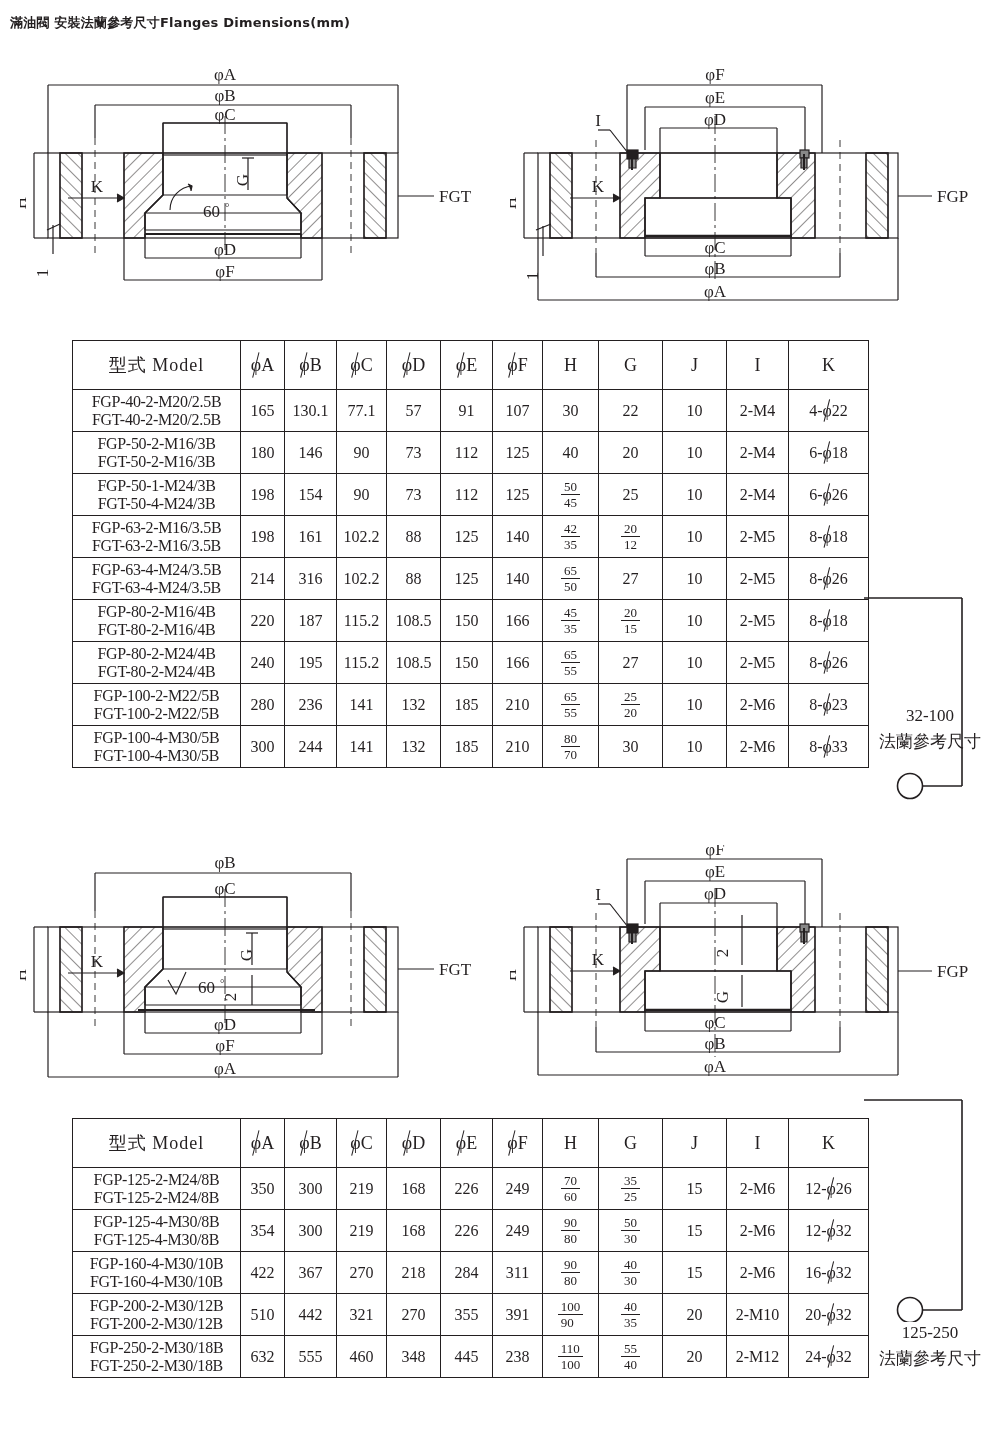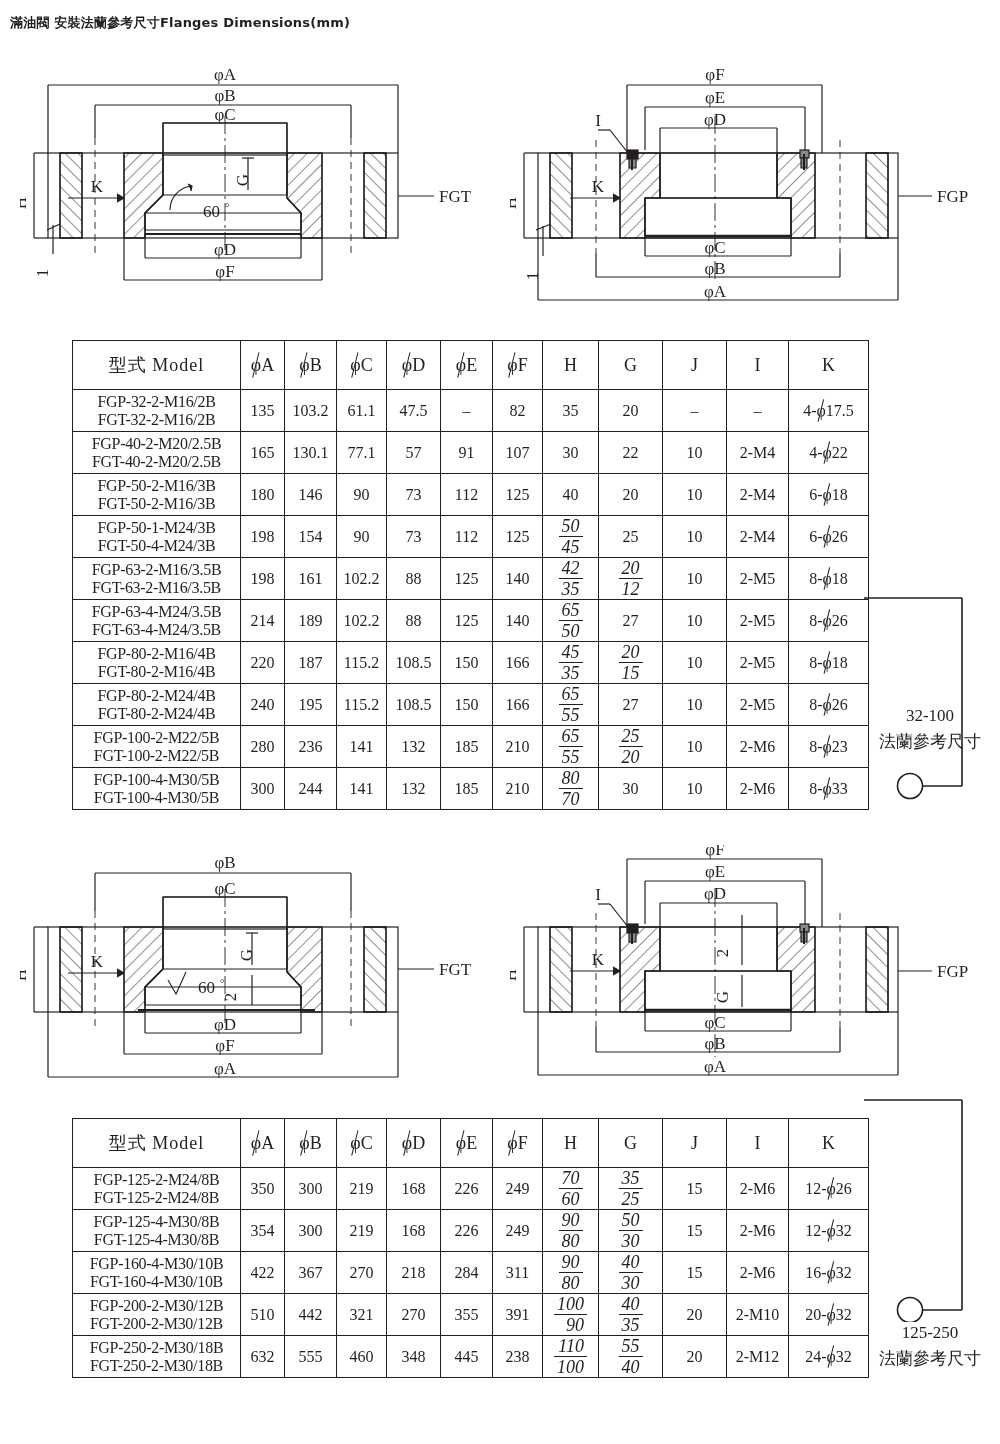--- a/index.html
+++ b/index.html
@@ -57,25 +57,24 @@
   .phi::before{
     content:"";
     position:absolute;
     left:50%;top:-14%;
     width:1.3px;height:128%;
     background:#231f20;
     transform:translateX(-50%) rotate(14deg);
   }
   .frac{
     display:inline-block;
-    text-align:right;
+    text-align:left;
     line-height:1.0;
-    font-size:18px;
+    font-size:13px;
     vertical-align:middle;
-    font-style:italic;
   }
   .frac .num{display:block;padding:0 3px 1px 3px;border-bottom:1.4px solid #231f20;}
   .frac .den{display:block;padding:1px 3px 0 3px;}
 
   
   .callout{position:absolute;}
   .callout .cap{
     text-align:center;
     font-family:"Liberation Serif",serif;
     font-size:17px;
@@ -300,37 +299,20 @@
         <th>H</th>
         <th>G</th>
         <th>J</th>
         <th>I</th>
         <th>K</th>
       </tr>
     </thead>
     <tbody>
         <tr>
           <td class="c-model">
-            <span>FGP-32-2-M16/2B</span>
-            <span>FGT-32-2-M16/2B</span>
-          </td>
-          <td>135</td>
-          <td>103.2</td>
-          <td>61.1</td>
-          <td>47.5</td>
-          <td>–</td>
-          <td>82</td>
-          <td>35</td>
-          <td>20</td>
-          <td>–</td>
-          <td>–</td>
-          <td>4-<span class="phi">φ</span>17.5</td>
-        </tr>
-        <tr>
-          <td class="c-model">
             <span>FGP-40-2-M20/2.5B</span>
             <span>FGT-40-2-M20/2.5B</span>
           </td>
           <td>165</td>
           <td>130.1</td>
           <td>77.1</td>
           <td>57</td>
           <td>91</td>
           <td>107</td>
           <td>30</td>
@@ -389,21 +371,21 @@
           <td>10</td>
           <td>2-M5</td>
           <td>8-<span class="phi">φ</span>18</td>
         </tr>
         <tr>
           <td class="c-model">
             <span>FGP-63-4-M24/3.5B</span>
             <span>FGT-63-4-M24/3.5B</span>
           </td>
           <td>214</td>
-          <td>189</td>
+          <td>316</td>
           <td>102.2</td>
           <td>88</td>
           <td>125</td>
           <td>140</td>
           <td><span class="frac"><span class="num">65</span><span class="den">50</span></span></td>
           <td>27</td>
           <td>10</td>
           <td>2-M5</td>
           <td>8-<span class="phi">φ</span>26</td>
         </tr>

